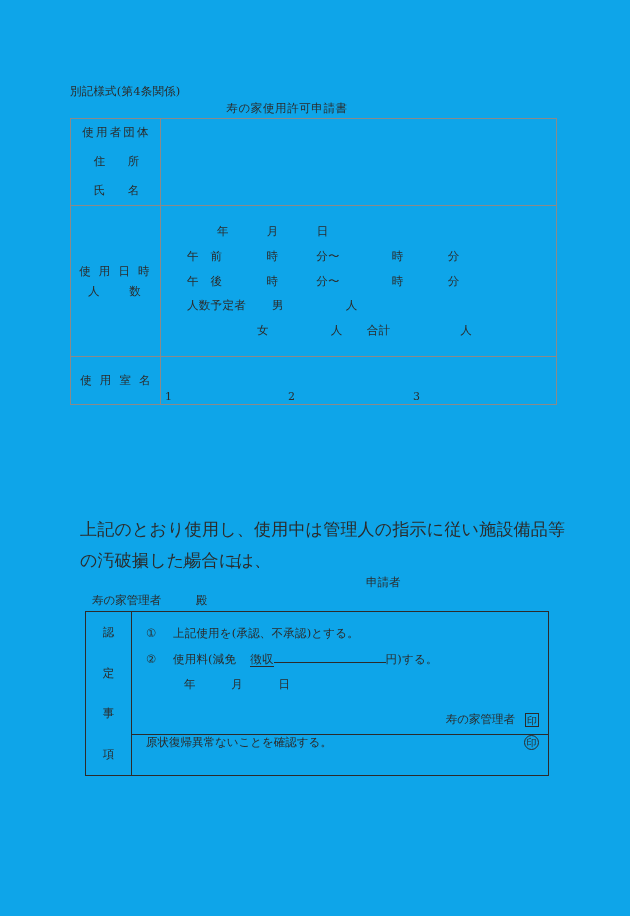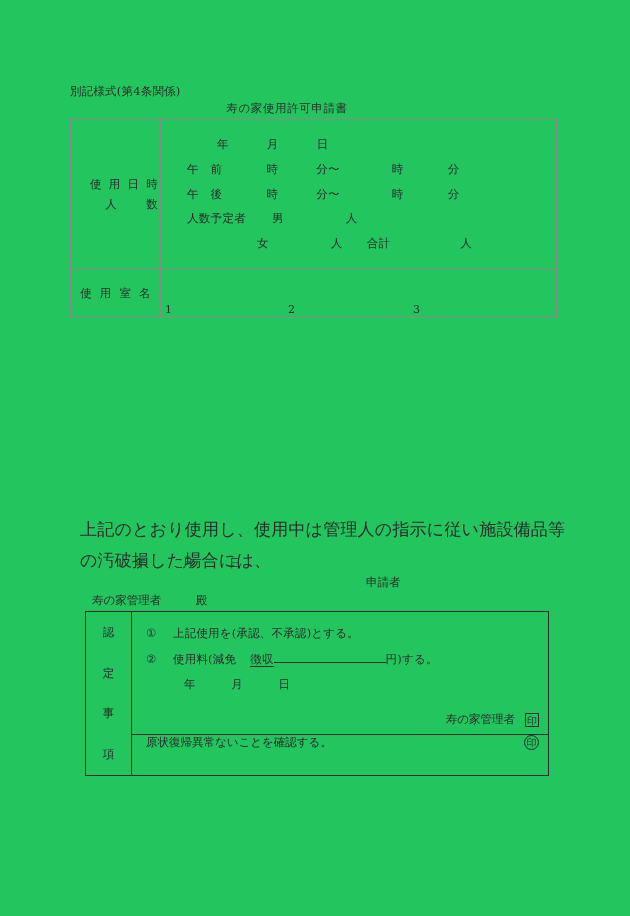--- a/index.html
+++ b/index.html
@@ -14,21 +14,21 @@
     font-family: "DejaVu Serif", "Liberation Serif", serif;
     color: #2b2b2b;
     overflow: hidden;
   }
 
   .page {
     position: absolute;
     top: 0; left: 0;
     width: 630px;
     height: 916px;
-    background: #22c55e;
+    background: #0ea5e9;
   }
 
   
   .form-code {
     position: absolute;
     left: 70px;
     top: 84px;
     font-size: 11.5px;
     letter-spacing: 0.2px;
     white-space: nowrap;
@@ -68,23 +68,22 @@
     white-space: nowrap;
   }
   .lbl-stack {
     text-align: center;
     line-height: 1.75;
     letter-spacing: 2.2px;
     white-space: nowrap;
   }
   .lbl-spread {
     display: block;
-    text-align: right;
+    text-align: center;
     letter-spacing: 2.2px;
-    font-family: Liberation Serif, serif;
   }
 
   .cell-party { height: 86px; }
   .party-lines {
     display: flex;
     flex-direction: column;
     justify-content: space-around;
     height: 86px;
   }
   .party-lines > span { display: block; }
@@ -281,20 +280,34 @@
 </head>
 <body>
 
 <div class="page">
 
   <div class="form-code">別記様式(第4条関係)</div>
   <div class="doc-title">寿の家使用許可申請書</div>
 
   <table class="main-table">
     <tbody>
+        <tr>
+      <td class="lbl-col">
+        <div class="party-lines">
+          <span class="lbl">使用者団体</span>
+          <span class="lbl party-wide">
+            <b>住</b><b>所</b>
+          </span>
+          <span class="lbl party-wide">
+            <b>氏</b><b>名</b>
+          </span>
+        </div>
+      </td>
+      <td class="cell-party"></td>
+    </tr>
 
     <tr>
       <td class="lbl-col">
         <div class="lbl-stack">
           <span class="lbl-spread">使 用 日 時</span>
           <span class="lbl-spread">人　　数</span>
         </div>
       </td>
       <td class="cell-datetime">
         <div class="dt-body">

